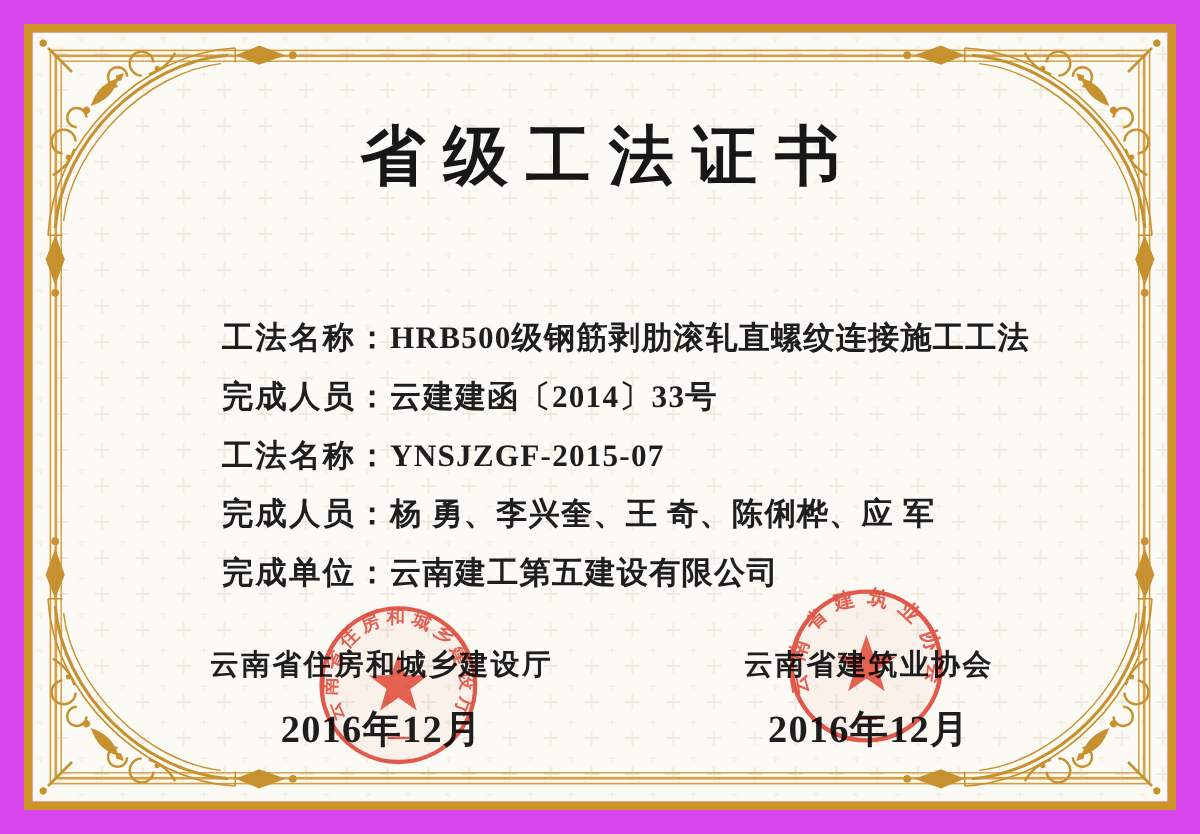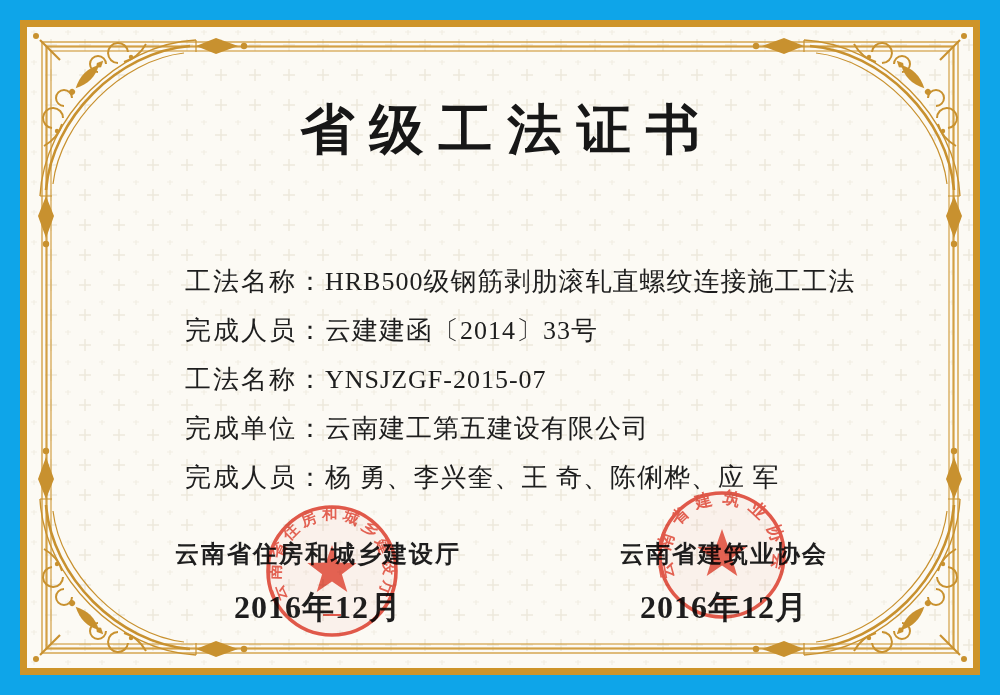--- a/index.html
+++ b/index.html
@@ -1,30 +1,30 @@
 <!DOCTYPE html>
 <html><head>
 <meta charset="utf-8">
 <style>
   html,body{margin:0;padding:0;background:#ffffff;}
   .stage{
     position:relative;width:1000px;height:695px;overflow:hidden;
-    background:#0ea5e9;
+    background:#d946ef;
     font-family:"Liberation Serif","DejaVu Serif",serif;
     color:#1e1e1e;
   }
   .stage svg.bg{position:absolute;left:0;top:0;z-index:0;}
   .content{position:absolute;left:0;top:0;width:1000px;height:695px;z-index:2;}
   .title{
     position:absolute;left:0;top:94px;width:1000px;
     text-align:center;font-size:54px;font-weight:700;
     letter-spacing:.28em;text-indent:.28em;color:#171717;
   }
   .fields{position:absolute;left:133px;top:208px;}
-  .field-line{height:49px;line-height:49px;font-size:26px;font-weight:400;white-space:pre;}
+  .field-line{height:49px;line-height:49px;font-size:26px;font-weight:700;white-space:pre;}
   .field-label{letter-spacing:2px;}
   .field-value{letter-spacing:1px;}
   .sig{position:absolute;text-align:center;font-weight:700;}
   .sig-left{left:158px;top:538px;width:320px;}
   .sig-right{left:574px;top:538px;width:300px;}
   .sig-org{font-size:24px;letter-spacing:2px;}
   .sig-date{font-size:32px;margin-top:16px;letter-spacing:1px;}
   .seal{
     position:absolute;width:160px;height:160px;z-index:3;
     mix-blend-mode:multiply;opacity:.88;pointer-events:none;
@@ -102,24 +102,24 @@
       <div class="field-line">
         <span class="field-label">工法名称：</span><span class="field-value">HRB500级钢筋剥肋滚轧直螺纹连接施工工法</span>
       </div>
       <div class="field-line">
         <span class="field-label">完成人员：</span><span class="field-value">云建建函〔2014〕33号</span>
       </div>
       <div class="field-line">
         <span class="field-label">工法名称：</span><span class="field-value">YNSJZGF-2015-07</span>
       </div>
       <div class="field-line">
-        <span class="field-label">完成单位：</span><span class="field-value">云南建工第五建设有限公司</span>
+        <span class="field-label">完成人员：</span><span class="field-value">杨 勇、李兴奎、王 奇、陈俐桦、应 军</span>
       </div>
       <div class="field-line">
-        <span class="field-label">完成人员：</span><span class="field-value">杨 勇、李兴奎、王 奇、陈俐桦、应 军</span>
+        <span class="field-label">完成单位：</span><span class="field-value">云南建工第五建设有限公司</span>
       </div>
     </div>
 
     <div class="sig sig-left">
       <div class="sig-org">云南省住房和城乡建设厅</div>
       <div class="sig-date">2016年12月</div>
     </div>
 
     <div class="sig sig-right">
       <div class="sig-org">云南省建筑业协会</div>

